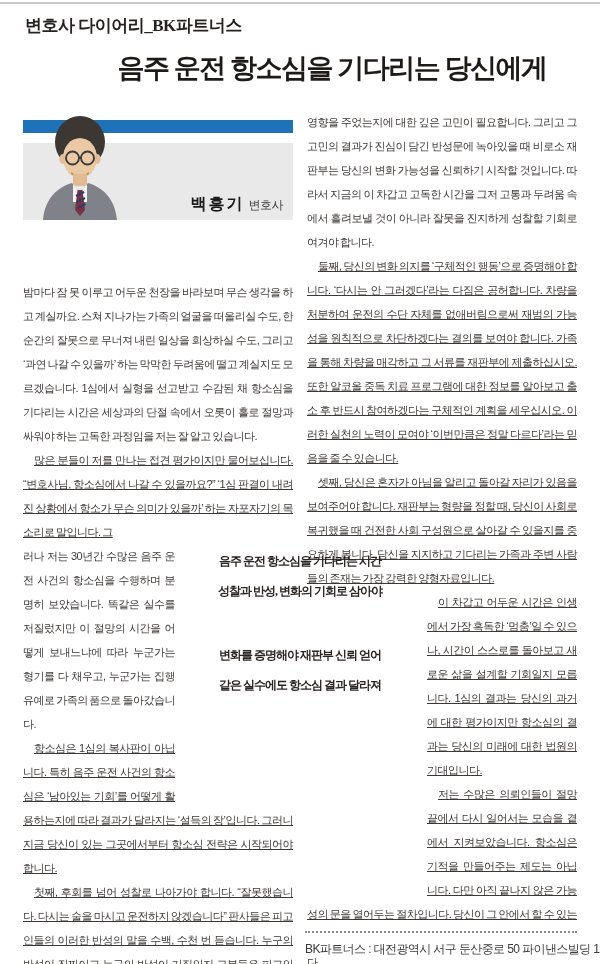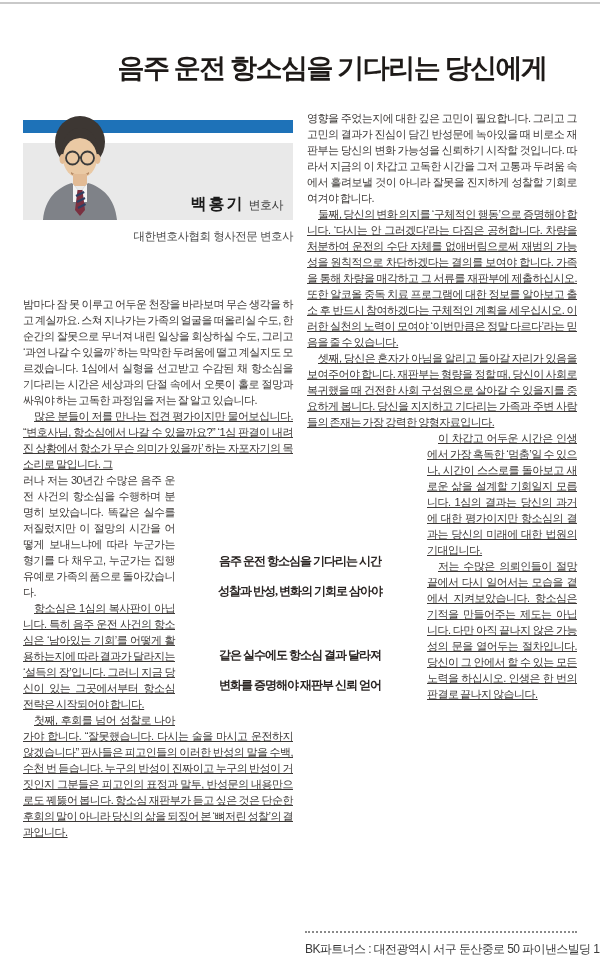--- a/index.html
+++ b/index.html
@@ -17,32 +17,32 @@
   .headline {
     position:absolute; top:50px; left:0; width:600px; margin:0;
     text-align:center; font-family:"Liberation Serif", serif; font-weight:bold;
     font-size:27px; letter-spacing:-1.5px; color:#1e1a18;padding-left:32px;
   }
 
   .columns { position:absolute; top:110px; left:23px; width:554px; display:flex; gap:14px; }
   .col { width:270px; }
 
   
-  .byline-box { position:relative; height:150px; margin-bottom:36px; }
+  .byline-box { position:relative; height:150px; margin-bottom:20px; }
   .blue-bar { position:absolute; top:10px; left:0; right:0; height:13px; background:#1e72b8; }
   .photo-bg { position:absolute; top:33px; left:0; right:0; height:77px; background:#e9e9e9; }
   .portrait { position:absolute; top:0; left:12px; width:90px; height:110px; }
   .author-name { position:absolute; right:10px; top:84px; white-space:nowrap; }
   .author-name .nm { font-size:16px; font-weight:bold; color:#1b1b1b; letter-spacing:2px; }
   .author-name .rl { font-size:12px; color:#3a3a3a; margin-left:4px; letter-spacing:-0.5px; }
   .credits { position:absolute; right:0; top:118px; text-align:right; font-size:11.5px; line-height:16px; color:#4a4a4a; letter-spacing:-0.5px; }
 
   
   .bp {
-    margin:0; font-size:11px; line-height:16px; color:#3c3836;
+    margin:0; font-size:11px; line-height:24px; color:#3c3836;
     letter-spacing:-0.5px; word-spacing:-1px;
     text-align:justify; word-break:break-all;
   }
   .ind { text-indent:11px;text-decoration:underline; }
   .spacer-r { float:right; width:118px; height:250px; }
   .spacer-l { float:left; width:120px; height:310px; }
 
   
   .pullquote {
     position:absolute; left:150px; top:546px; width:300px; text-align:center;
@@ -57,20 +57,21 @@
     border-top:2px dotted #8a8a8a; padding-top:8px;
     font-size:12px; letter-spacing:-0.6px; color:#3a3a3a; white-space:nowrap;
   }
 </style>
 </head>
 <body>
 
 <div class="page">
   <div class="top-rule"></div>
 
+  <div class="kicker">변호사 다이어리_BK파트너스</div>
   <h1 class="headline">음주 운전 항소심을 기다리는 당신에게</h1>
 
   <div class="columns">
 
     <div class="col">
       <div class="byline-box">
         <div class="blue-bar"></div>
         <div class="photo-bg"></div>
         <svg class="portrait" viewBox="0 0 90 110" xmlns="http://www.w3.org/2000/svg">
           <ellipse cx="45" cy="32" rx="25" ry="26" fill="#3d3733"></ellipse>
@@ -87,21 +88,20 @@
           <rect x="38" y="64" width="14" height="12" fill="#e2bb95"></rect>
           <path d="M8,110 C10,88 23,77 37,73 L45,82 L53,73 C67,77 80,88 82,110 Z" fill="#7f8288"></path>
           <path d="M38,74 L45,82 L52,74 L52,92 L38,92 Z" fill="#f4f4f4"></path>
           <path d="M42.5,80 L47.5,80 L50,100 L45,106 L40,100 Z" fill="#7a3040"></path>
           <path d="M41,86 L49.2,82 M42,92 L50,88 M43,98 L50.5,94" stroke="#2e3f63" stroke-width="2.2" fill="none"></path>
         </svg>
         <div class="author-name">
           <span class="nm">백홍기</span><span class="rl">변호사</span>
         </div>
         <div class="credits">
-          <div>대한변호사협회 형사전문 변호사</div>
         </div>
       </div>
 
       <p class="bp">밤마다 잠 못 이루고 어두운 천장을 바라보며 무슨 생각을 하고 계실까요. 스쳐 지나가는 가족의 얼굴을 떠올리실 수도, 한순간의 잘못으로 무너져 내린 일상을 회상하실 수도, 그리고 ‘과연 나갈 수 있을까’ 하는 막막한 두려움에 떨고 계실지도 모르겠습니다. 1심에서 실형을 선고받고 수감된 채 항소심을 기다리는 시간은 세상과의 단절 속에서 오롯이 홀로 절망과 싸워야 하는 고독한 과정임을 저는 잘 알고 있습니다.</p>
       <p class="bp ind">많은 분들이 저를 만나는 접견 평가이지만 물어보십니다. “변호사님, 항소심에서 나갈 수 있을까요?” ‘1심 판결이 내려진 상황에서 항소가 무슨 의미가 있을까’ 하는 자포자기의 목소리로 말입니다. 그</p>
       <div class="spacer-r"></div>
       <p class="bp">러나 저는 30년간 수많은 음주 운전 사건의 항소심을 수행하며 분명히 보았습니다. 똑같은 실수를 저질렀지만 이 절망의 시간을 어떻게 보내느냐에 따라 누군가는 형기를 다 채우고, 누군가는 집행유예로 가족의 품으로 돌아갔습니다.</p>
       <p class="bp ind">항소심은 1심의 복사판이 아닙니다. 특히 음주 운전 사건의 항소심은 ‘남아있는 기회’를 어떻게 활용하는지에 따라 결과가 달라지는 ‘설득의 장’입니다. 그러니 지금 당신이 있는 그곳에서부터 항소심 전략은 시작되어야 합니다.</p>
       <p class="bp ind">첫째, 후회를 넘어 성찰로 나아가야 합니다. “잘못했습니다. 다시는 술을 마시고 운전하지 않겠습니다” 판사들은 피고인들의 이러한 반성의 말을 수백, 수천 번 듣습니다. 누구의 반성이 진짜이고 누구의 반성이 거짓인지 그분들은 피고인의 표정과 말투, 반성문의 내용만으로도 꿰뚫어 봅니다. 항소심 재판부가 듣고 싶은 것은 단순한 후회의 말이 아니라 당신의 삶을 되짚어 본 ‘뼈저린 성찰’의 결과입니다.</p>
     </div>
@@ -116,21 +116,21 @@
     </div>
   </div>
 
   <div class="pullquote">
     <div class="pq">
       <div>음주 운전 항소심을 기다리는 시간</div>
       <div>성찰과 반성, 변화의 기회로 삼아야</div>
     </div>
     <div class="pq-gap"></div>
     <div class="pq">
+      <div>변화를 증명해야 재판부 신뢰 얻어</div>
       <div>같은 실수에도 항소심 결과 달라져</div>
-      <div>변화를 증명해야 재판부 신뢰 얻어</div>
     </div>
   </div>
 
   <div class="footer">
     <span>BK파트너스</span><span> :  </span><span>대전광역시 서구 둔산중로 50 파이낸스빌딩 1204호</span>
   </div>
 </div>
 
 </body></html>

